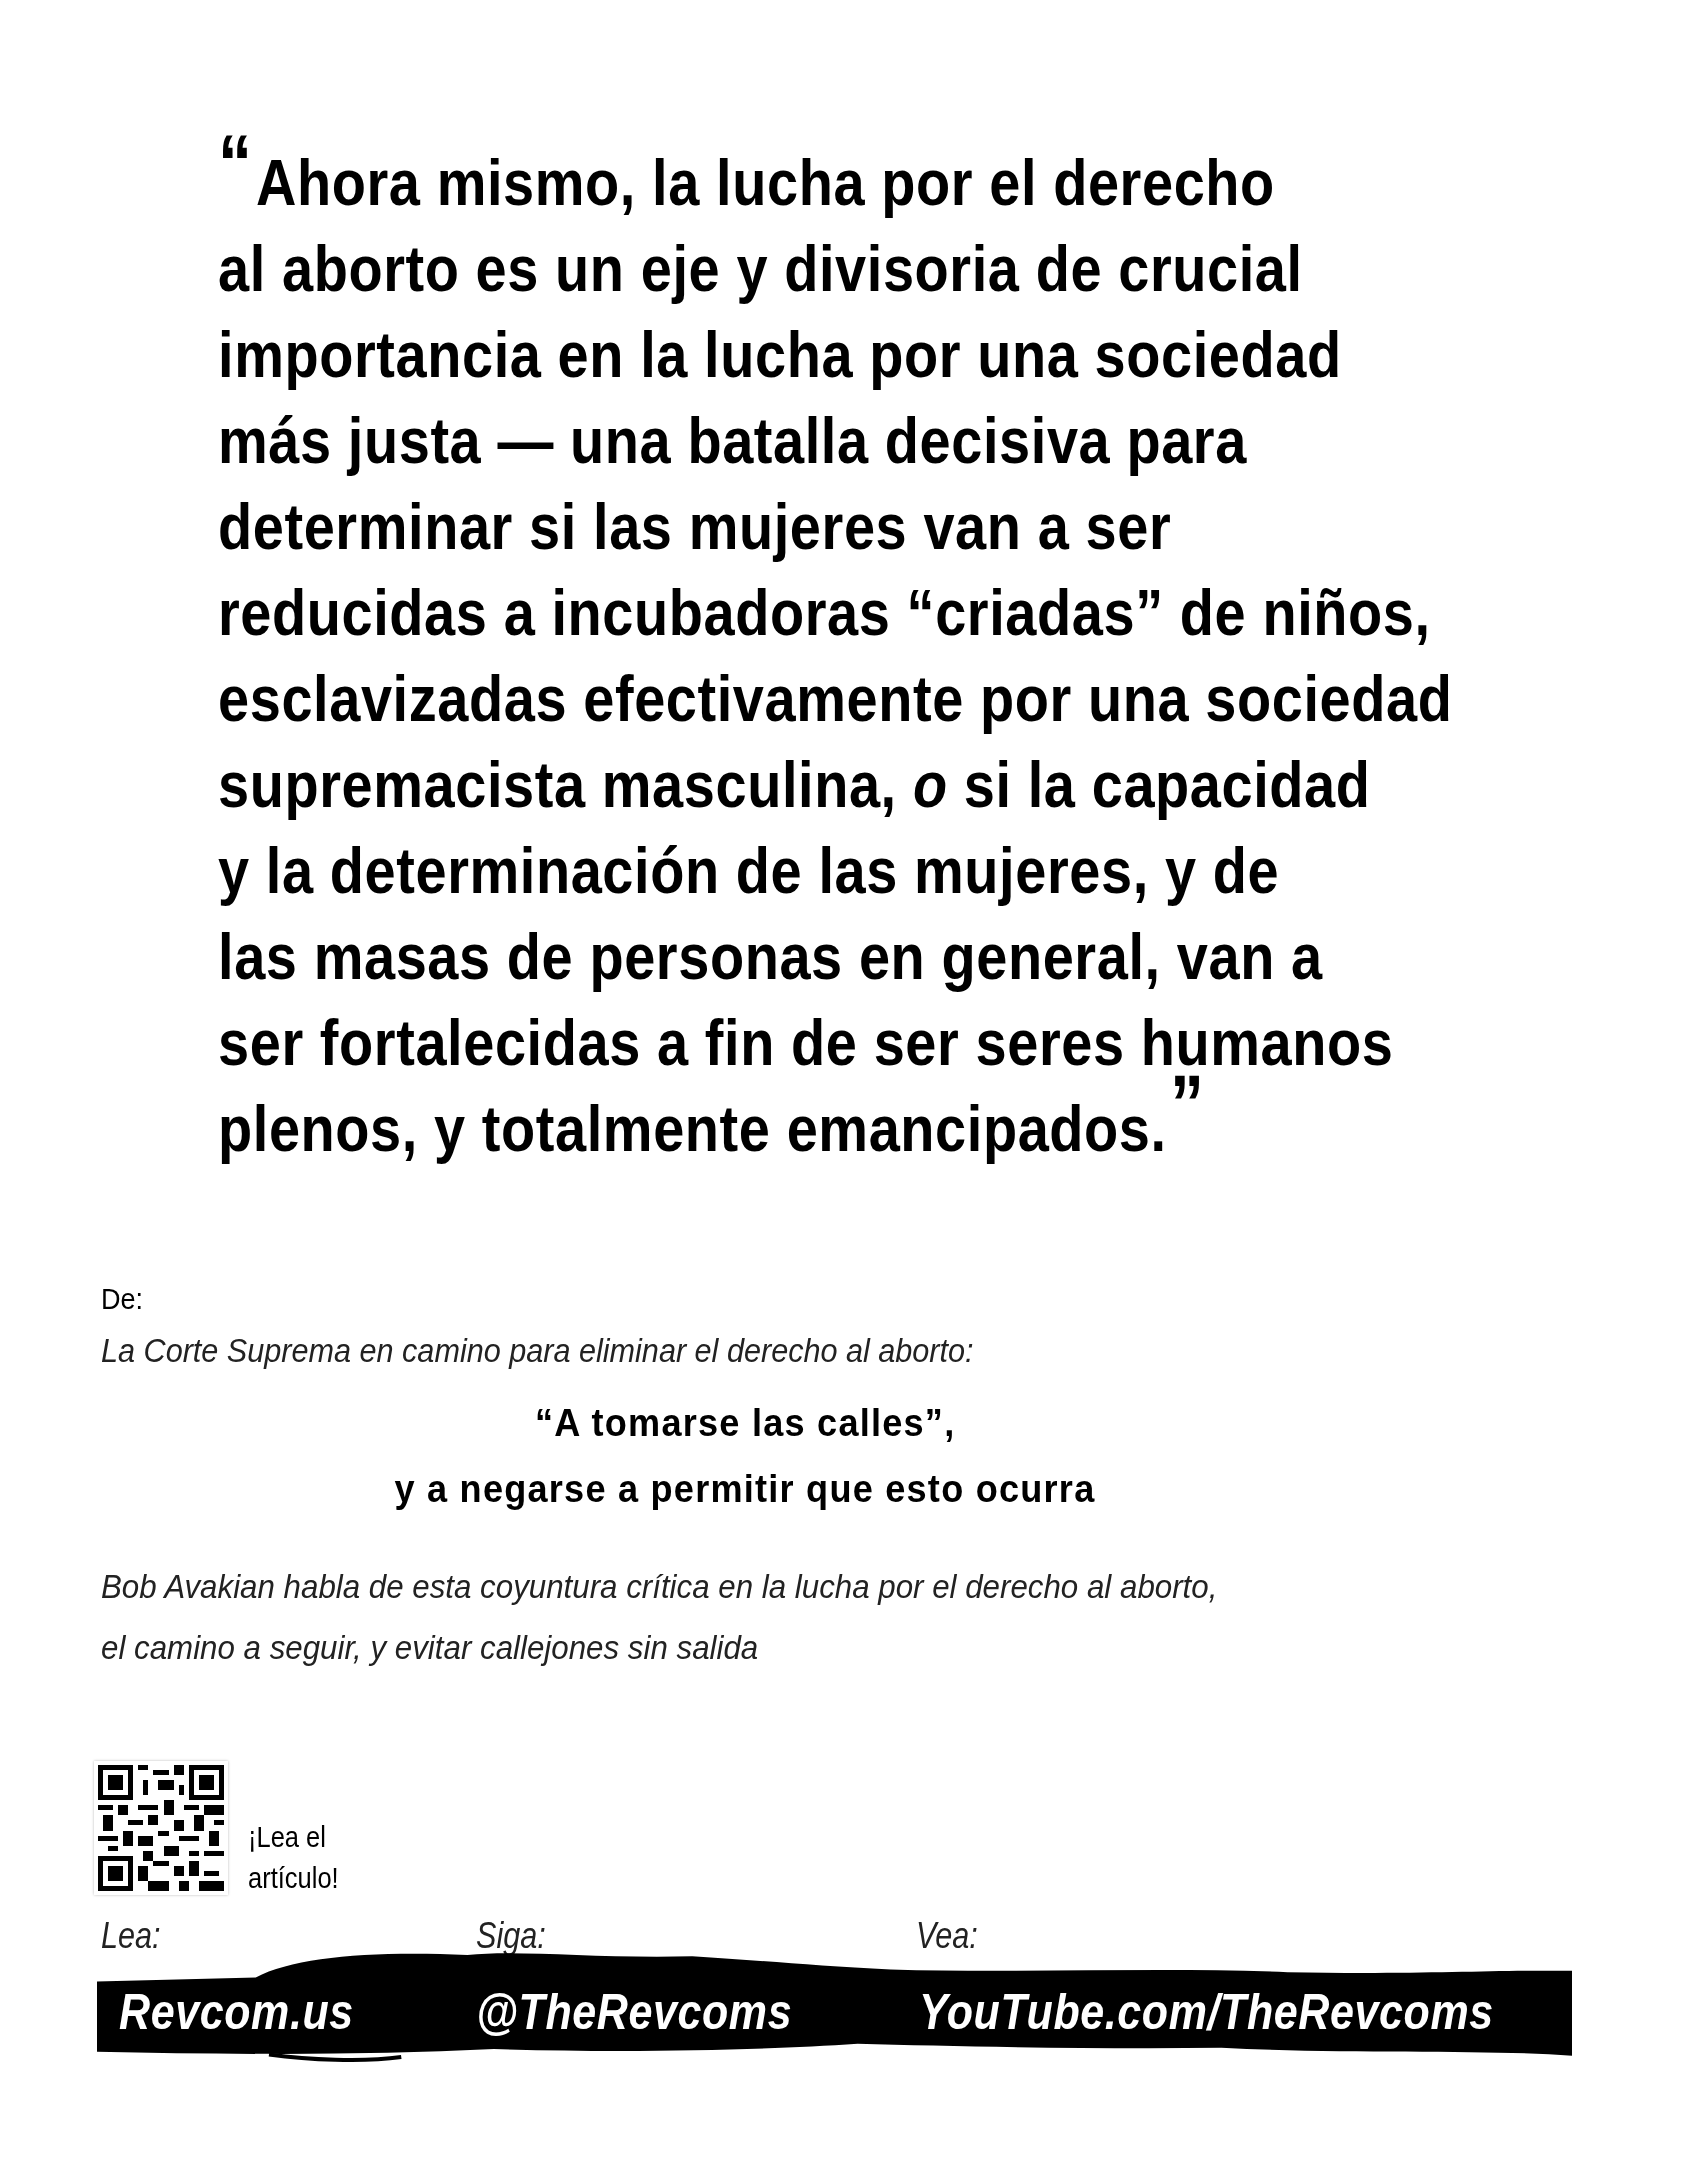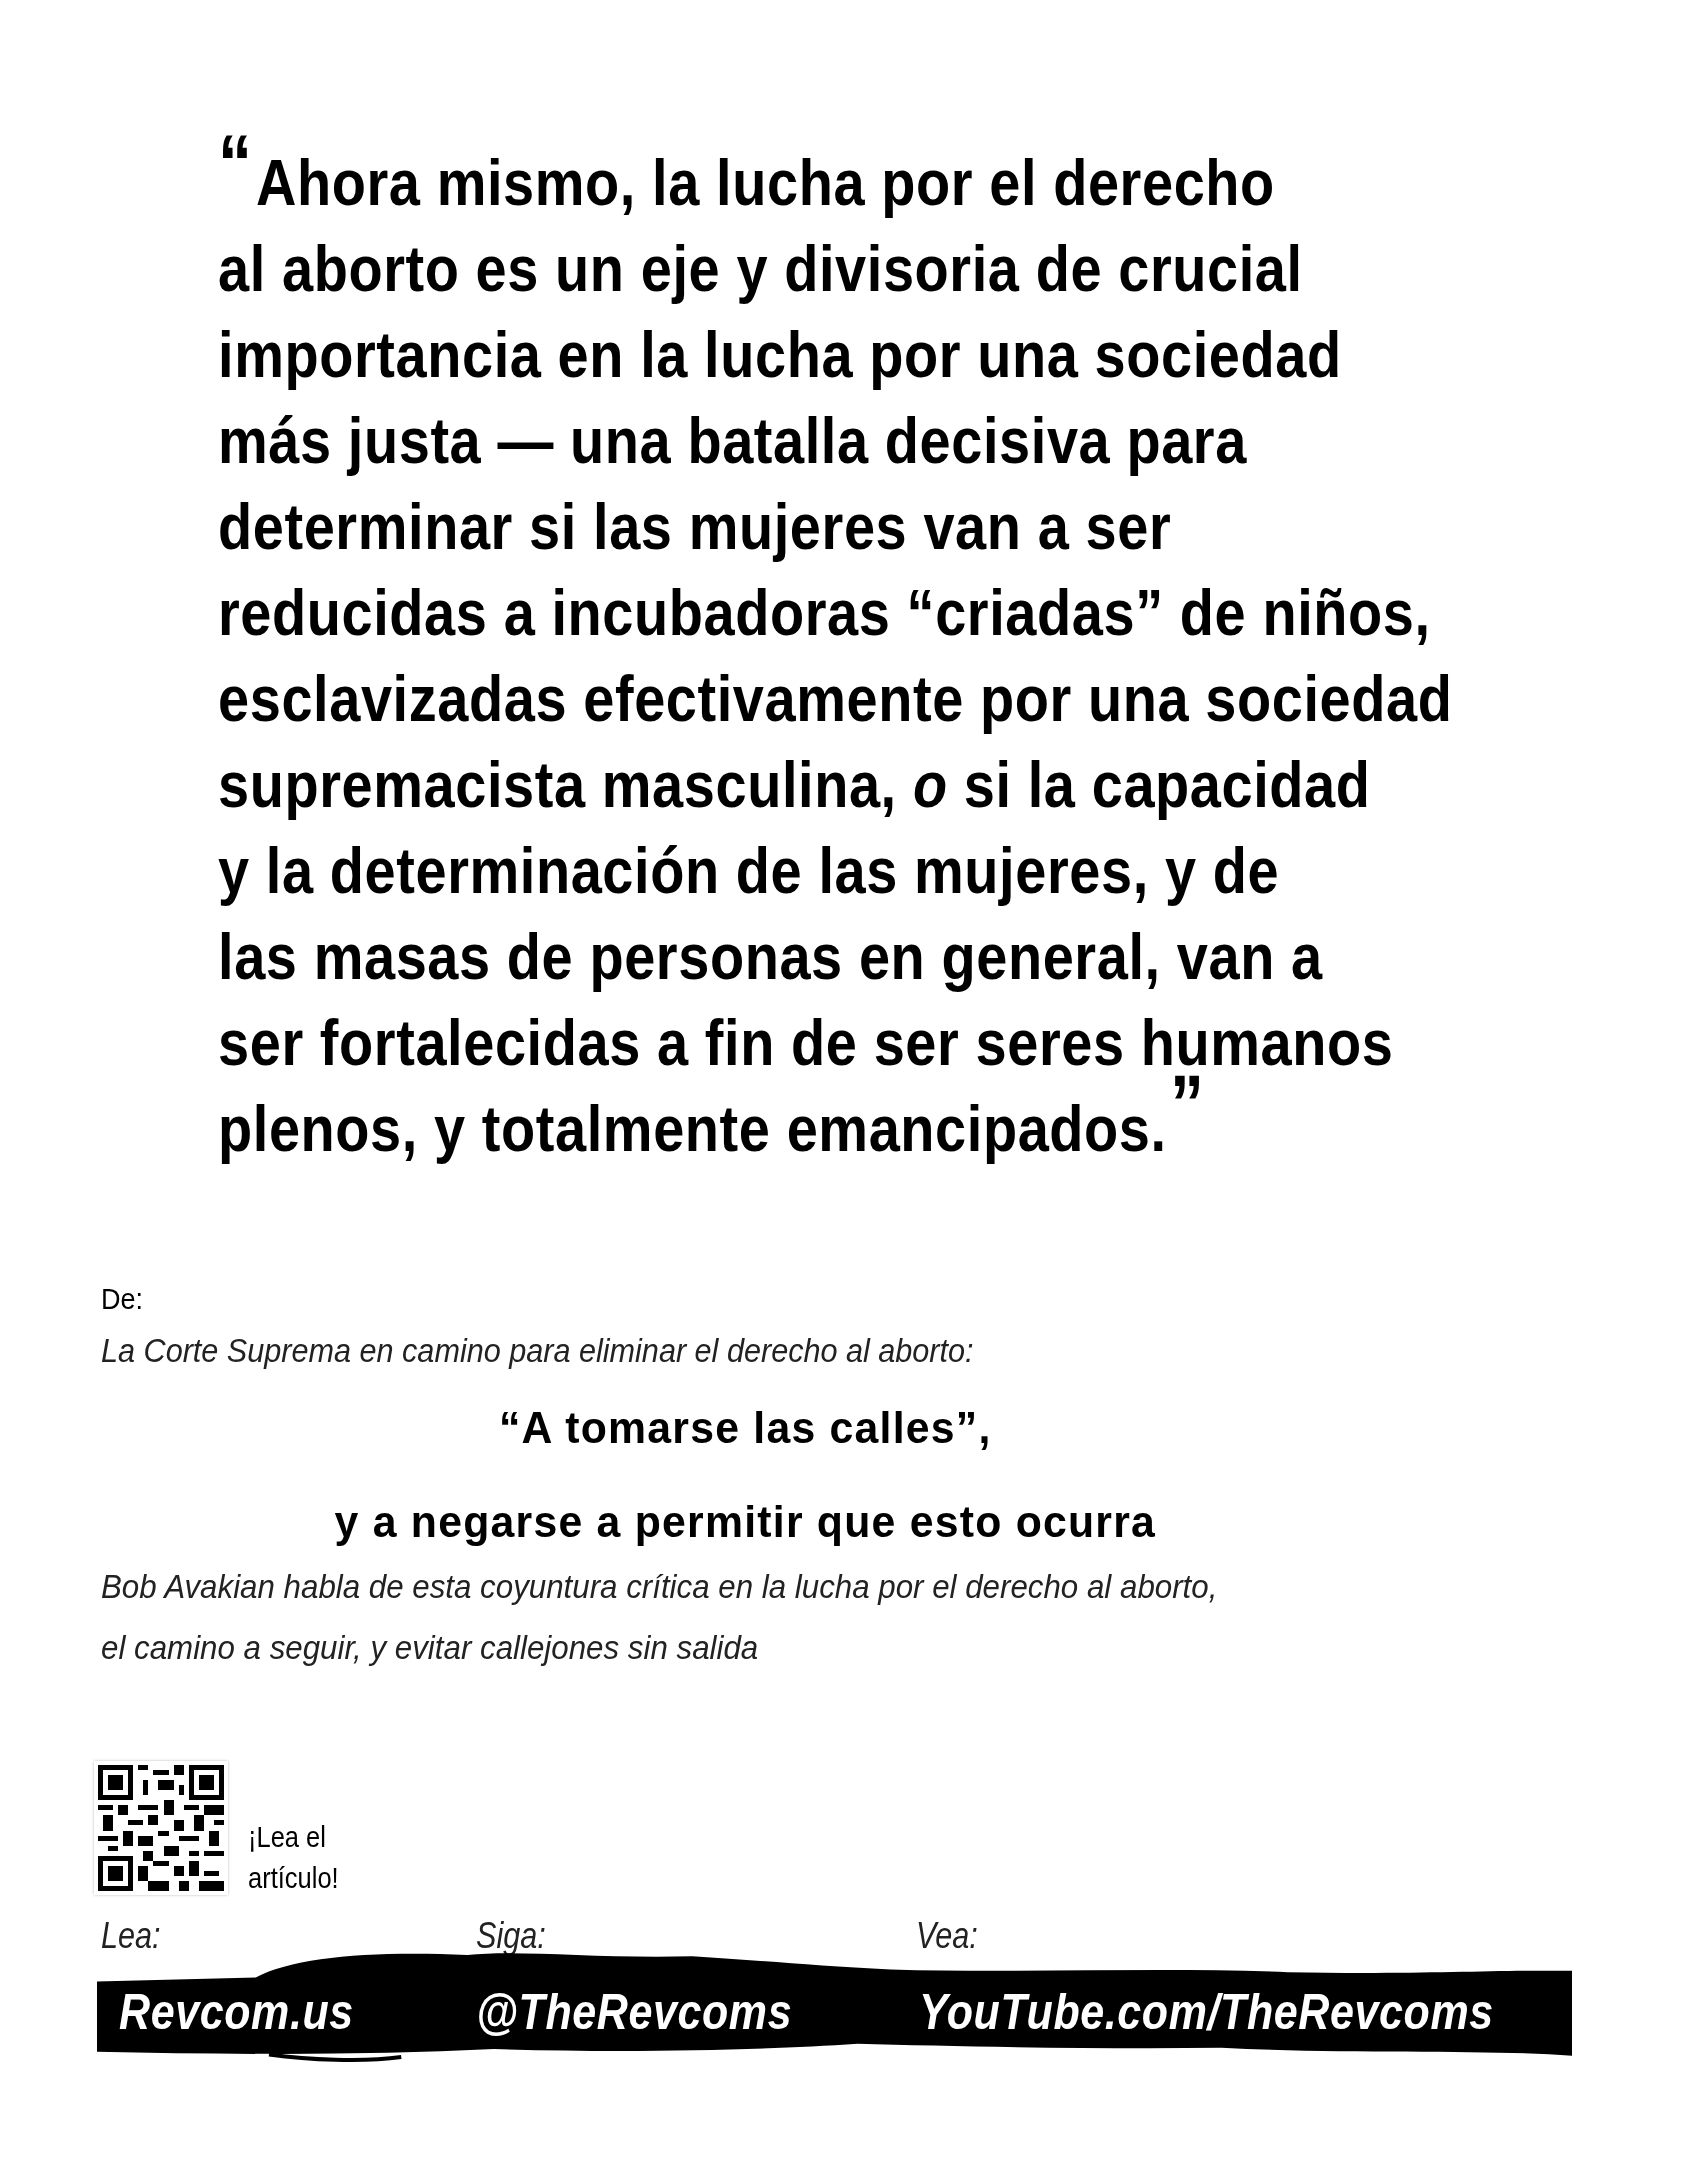--- a/index.html
+++ b/index.html
@@ -4,24 +4,24 @@
 <style>
   html, body { margin:0; padding:0; background:#ffffff; }
   body { width:1687px; height:2183px; position:relative; overflow:hidden; color:#000; font-family:"Liberation Sans", sans-serif; }
   .quote { position:absolute; left:218px; top:140px; width:1356px; }
   .qline { font-family:"Liberation Sans", sans-serif; font-weight:bold; font-size:65px; line-height:86px; height:86px; white-space:nowrap; transform:scaleX(0.86); transform-origin:left center; letter-spacing:0.7px; }
   .qline em { font-style:italic; }
   .qmark { font-size:79px; position:relative; top:-14.6px; margin-right:4px; line-height:0; }
   .qmark-close { font-size:79px; position:relative; top:-20px; margin-left:4px; line-height:0; }
   .de { position:absolute; left:101px; top:1282px; font-size:30px; transform:scaleX(0.9); transform-origin:left; }
   .source-title { position:absolute; left:101px; top:1331px; font-size:34px; font-style:italic; white-space:nowrap; transform:scaleX(0.9); transform-origin:left; color:#222; }
-  .headline { position:absolute; left:0; width:1490px; text-align:center; font-weight:bold; font-size:45px; white-space:nowrap; }
+  .headline { position:absolute; left:0; width:1490px; text-align:center; font-weight:bold; font-size:38px; white-space:nowrap; }
   .headline span { display:inline-block; transform:scaleX(0.95); letter-spacing:1.3px; }
   .h1 { top:1402px; }
-  .h2 { top:1468px;margin-top:28px; }
+  .h2 { top:1468px; }
   .subtitle { position:absolute; left:101px; top:1556px; font-size:34px; font-style:italic; line-height:61px; white-space:nowrap; transform:scaleX(0.92); transform-origin:left; color:#222; }
   .qr { position:absolute; left:94px; top:1761px; width:134px; height:134px; background:#fff; box-shadow:0 0 2.6px #bbb; }
   .qr svg { width:126px; height:126px; margin:4px; display:block; }
   .qr-caption { position:absolute; left:248px; top:1816px; font-size:30px; line-height:41px; transform:scaleX(0.85); transform-origin:left; }
   .label { position:absolute; top:1915px; font-size:36px; font-style:italic; color:#222; transform:scaleX(0.85); transform-origin:left; }
   .band { position:absolute; left:97px; top:1963px; width:1475px; height:83px; }
   .band svg { position:absolute; left:0; top:-20px; width:1475px; height:126px; }
   .link { position:absolute; top:1983px; font-weight:bold; font-style:italic; color:#fff; font-size:50px; white-space:nowrap; transform:scaleX(0.86); transform-origin:left; letter-spacing:0.7px; }
 </style>
 </head>

